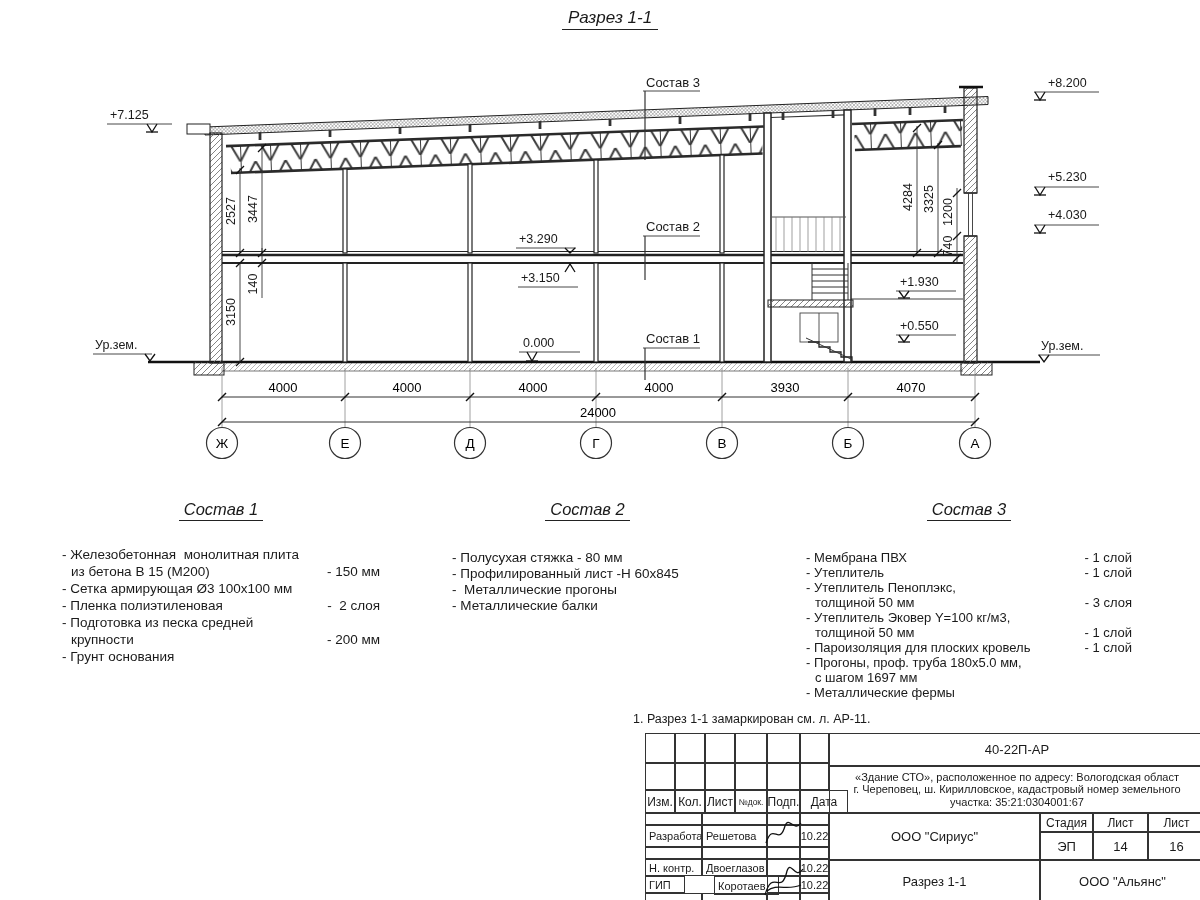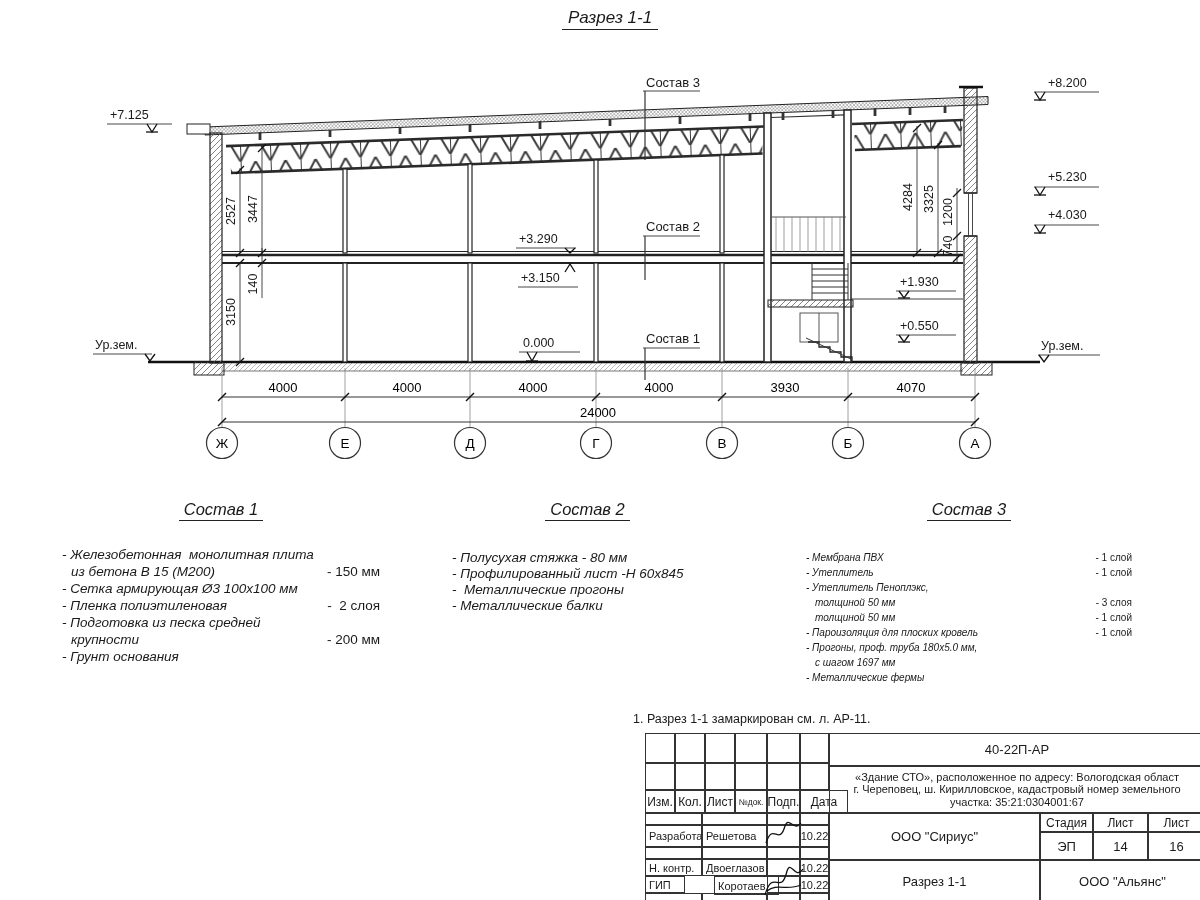--- a/index.html
+++ b/index.html
@@ -8,21 +8,21 @@
   svg{font-family:"Liberation Sans",sans-serif;}
   .abs{position:absolute;}
   
   #main-title{left:520px;top:8px;width:180px;text-align:center;font-size:17px;font-style:italic;}
   #main-title span{border-bottom:1.3px solid #222;padding:0 6px 2px;}
   
   .stitle{font-style:italic;font-size:16.5px;text-align:center;}
   .stitle span{border-bottom:1.2px solid #222;padding:0 5px 2px;}
   .slist{font-size:13.5px;}
   .srow{display:flex;justify-content:space-between;}
-  .srow .t{white-space:pre;font-style:italic;}
+  .srow .t{white-space:pre;}
   .srow .v{white-space:pre;text-align:left;}
   .cont .t{padding-left:9px;}
   .lh17 .srow{line-height:17px;}
   .lh16 .srow{line-height:16px;}
   .lh15 .srow{line-height:15px;}
   #note{left:633px;top:712px;font-size:12.5px;}
   
   #tblock{left:645px;top:733px;width:600px;height:167px;}
   .cell{position:absolute;border:1px solid #333;box-sizing:border-box;display:flex;
         align-items:center;justify-content:center;overflow:hidden;font-size:12px;background:transparent;}
@@ -375,36 +375,40 @@
       </div>
     <div class="srow">
         <span class="t">-  Металлические прогоны</span>
       </div>
     <div class="srow">
         <span class="t">- Металлические балки</span>
       </div>
   </div>
 
   <div class="abs stitle" style="left:806px;top:500px;width:326px"><span>Состав 3</span></div>
-  <div class="abs slist lh15" style="left:806px;top:550px;width:326px;font-size:10px">
+  <div class="abs slist lh15" style="left:806px;top:550px;width:326px;font-size:13px">
     <div class="srow">
         <span class="t">- Мембрана ПВХ</span>
         <span class="v">- 1 слой</span>
       </div>
     <div class="srow">
         <span class="t">- Утеплитель</span>
         <span class="v">- 1 слой</span>
       </div>
     <div class="srow">
         <span class="t">- Утеплитель Пеноплэкс,</span>
         <span class="v"></span>
       </div>
     <div class="srow cont">
         <span class="t">толщиной 50 мм</span>
         <span class="v">- 3 слоя</span>
+      </div>
+    <div class="srow">
+        <span class="t">- Утеплитель Эковер Y=100 кг/м3,</span>
+        <span class="v"></span>
       </div>
     <div class="srow cont">
         <span class="t">толщиной 50 мм</span>
         <span class="v">- 1 слой</span>
       </div>
     <div class="srow">
         <span class="t">- Пароизоляция для плоских кровель</span>
         <span class="v">- 1 слой</span>
       </div>
     <div class="srow">

